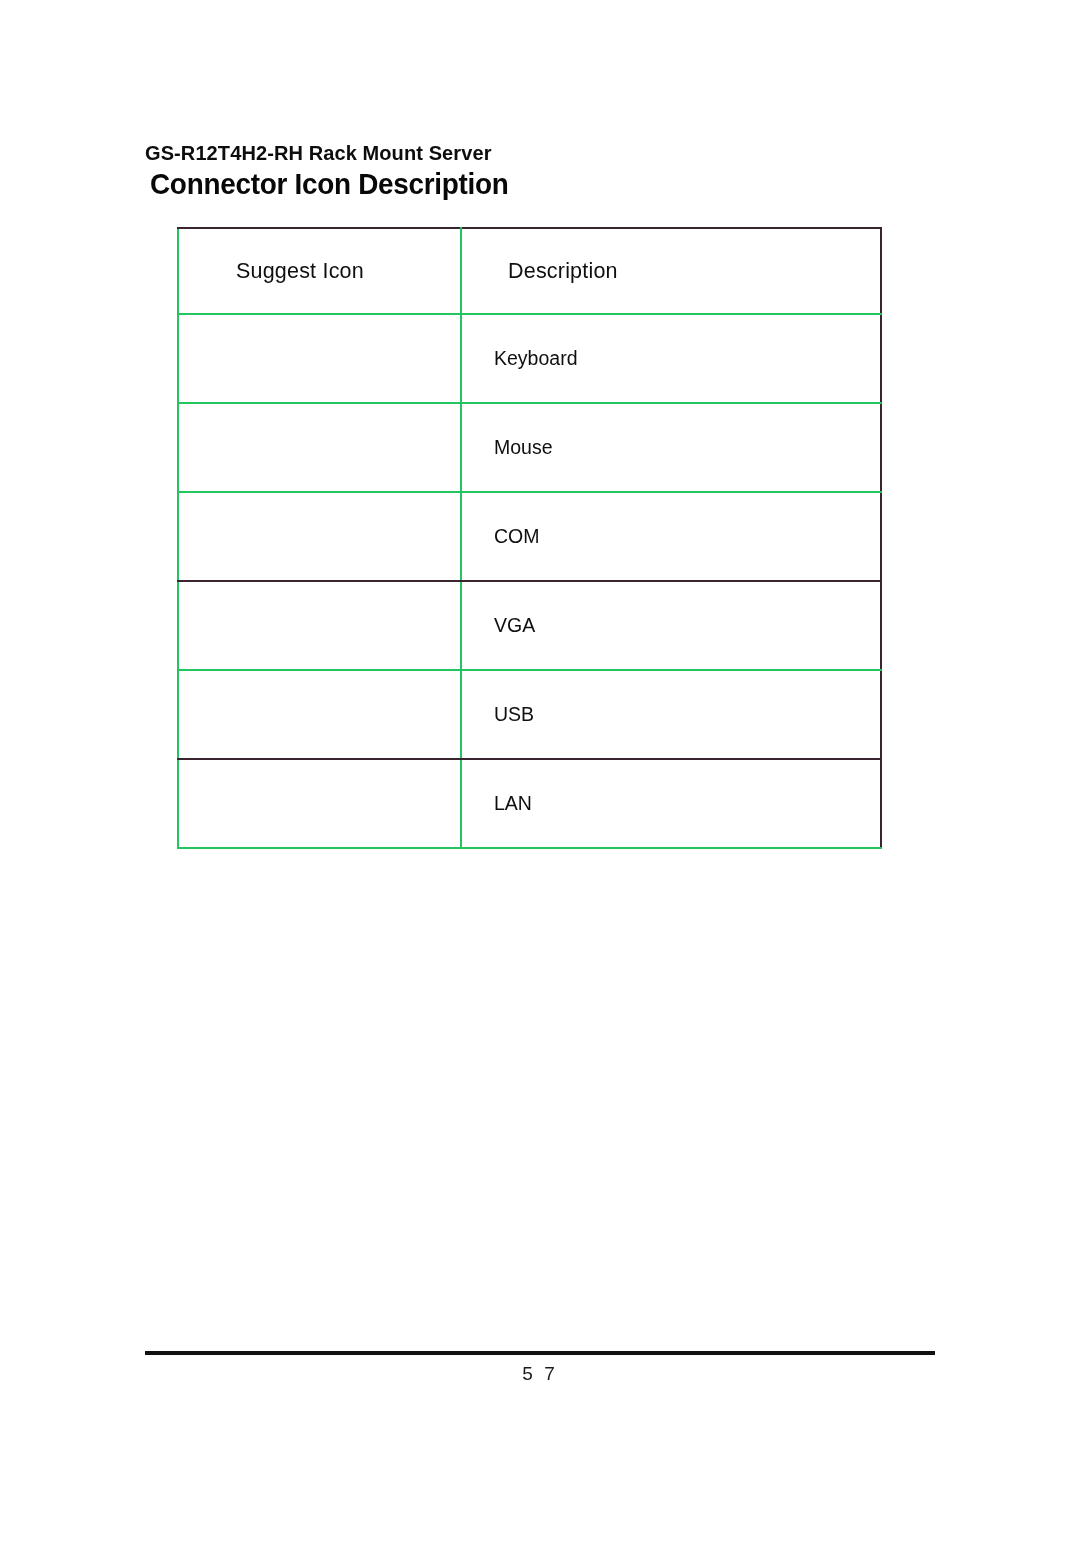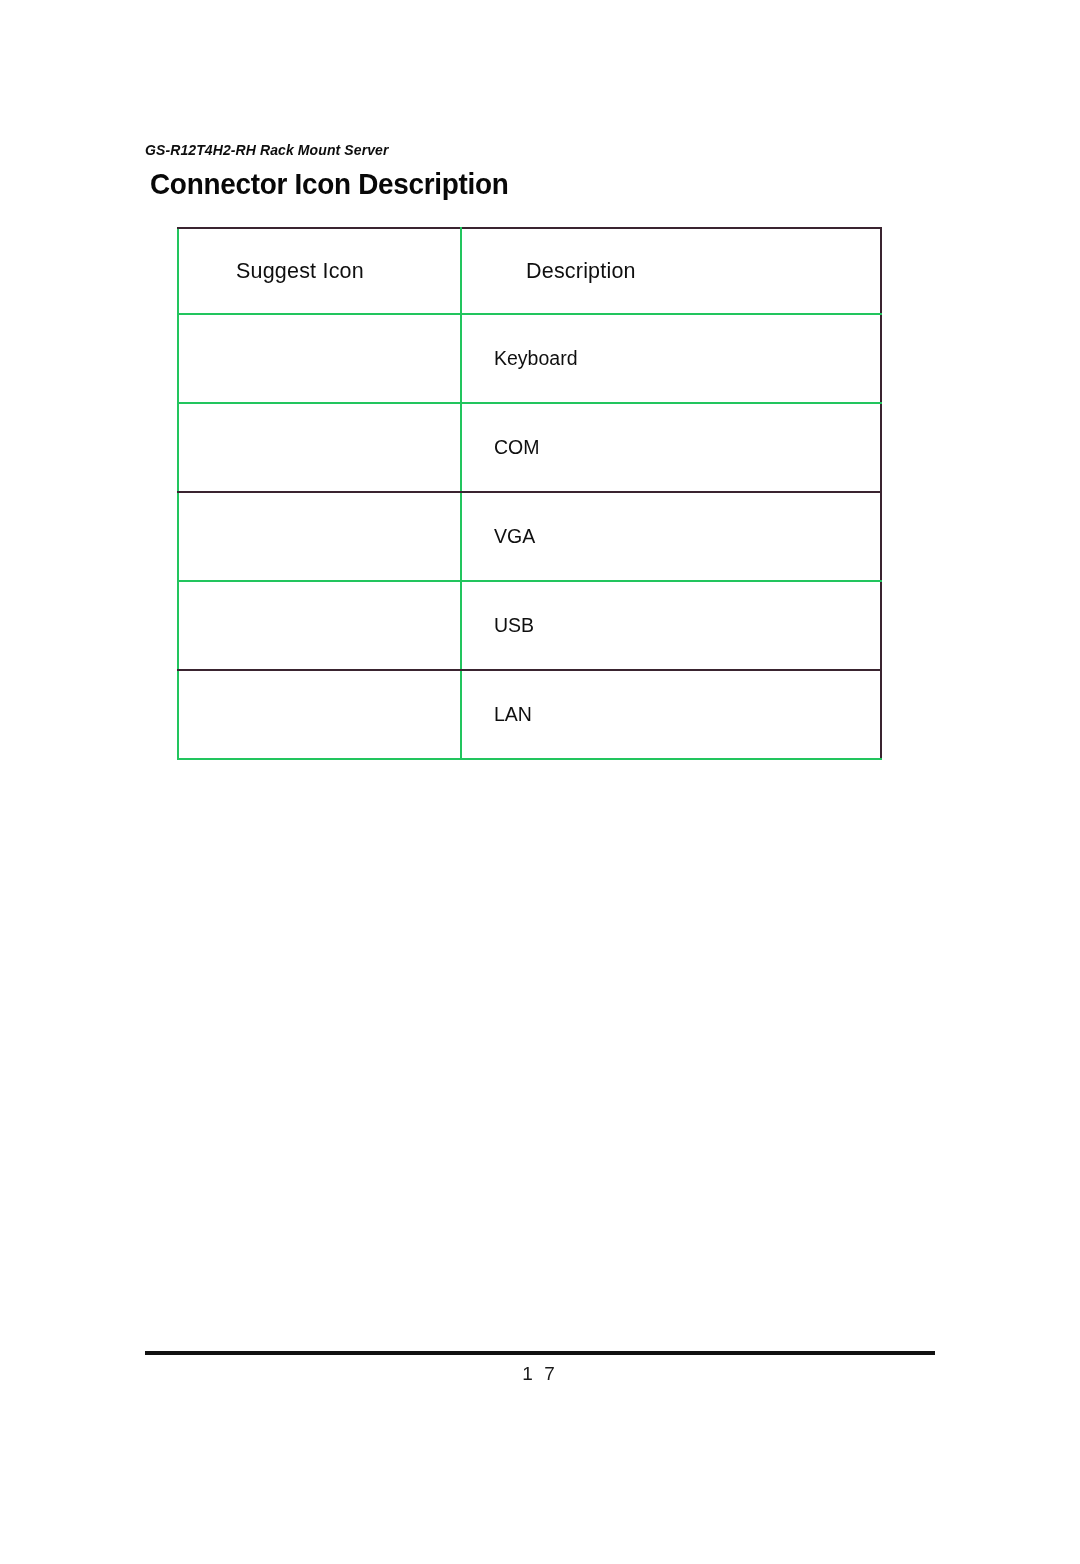--- a/index.html
+++ b/index.html
@@ -14,26 +14,25 @@
     font-family: "Liberation Sans", sans-serif;
     color: #111111;
     overflow: hidden;
   }
 
   
   #running-header {
     position: absolute;
     left: 145px;
     top: 142px;
-    font-size: 14px;
+    font-size: 20px;
     font-weight: bold;
     letter-spacing: 0.1px;
     color: #0d0d0d;
     white-space: nowrap;
-    font-style: italic;
   }
 
   
   #page-title {
     position: absolute;
     left: 150px;
     top: 167px;
     font-size: 30px;
     font-weight: bold;
     letter-spacing: -0.3px;
@@ -72,21 +71,21 @@
   .cell-text {
     font-size: 20px;
     color: #0f0f0f;
     white-space: nowrap;
   }
   .header-row .cell-text {
     font-size: 21.5px;
     letter-spacing: 0.2px;
   }
   .icon-cell-inner  { padding-left: 57px; }
-  .desc-cell-inner  { padding-left: 64px; }
+  .desc-cell-inner  { padding-left: 46px; }
   .data-row .desc-cell-inner { padding-left: 32px; }
   .data-row .cell-text { font-size: 19.5px; }
 
   
   .icon-slot { display: block; height: 1px; }
 
   
   #footer-rule {
     position: absolute;
     left: 145px;
@@ -134,20 +133,32 @@
           <span class="icon-slot"></span>
         </div>
       </td>
       <td class="col-desc">
         <div class="desc-cell-inner">
           <span class="cell-text">Keyboard</span>
         </div>
       </td>
     </tr>
 
+    <tr class="data-row row-mouse">
+      <td class="col-icon">
+        <div class="icon-cell-inner">
+          <span class="icon-slot"></span>
+        </div>
+      </td>
+      <td class="col-desc">
+        <div class="desc-cell-inner">
+          <span class="cell-text">Mouse</span>
+        </div>
+      </td>
+    </tr>
 
     <tr class="data-row row-com">
       <td class="col-icon">
         <div class="icon-cell-inner">
           <span class="icon-slot"></span>
         </div>
       </td>
       <td class="col-desc">
         <div class="desc-cell-inner">
           <span class="cell-text">COM</span>
@@ -190,13 +201,13 @@
       <td class="col-desc">
         <div class="desc-cell-inner">
           <span class="cell-text">LAN</span>
         </div>
       </td>
     </tr>
   </tbody>
 </table>
 
 <div id="footer-rule"></div>
-<div id="page-number">1 7</div>
+<div id="page-number">5 7</div>
 
 </body></html>

